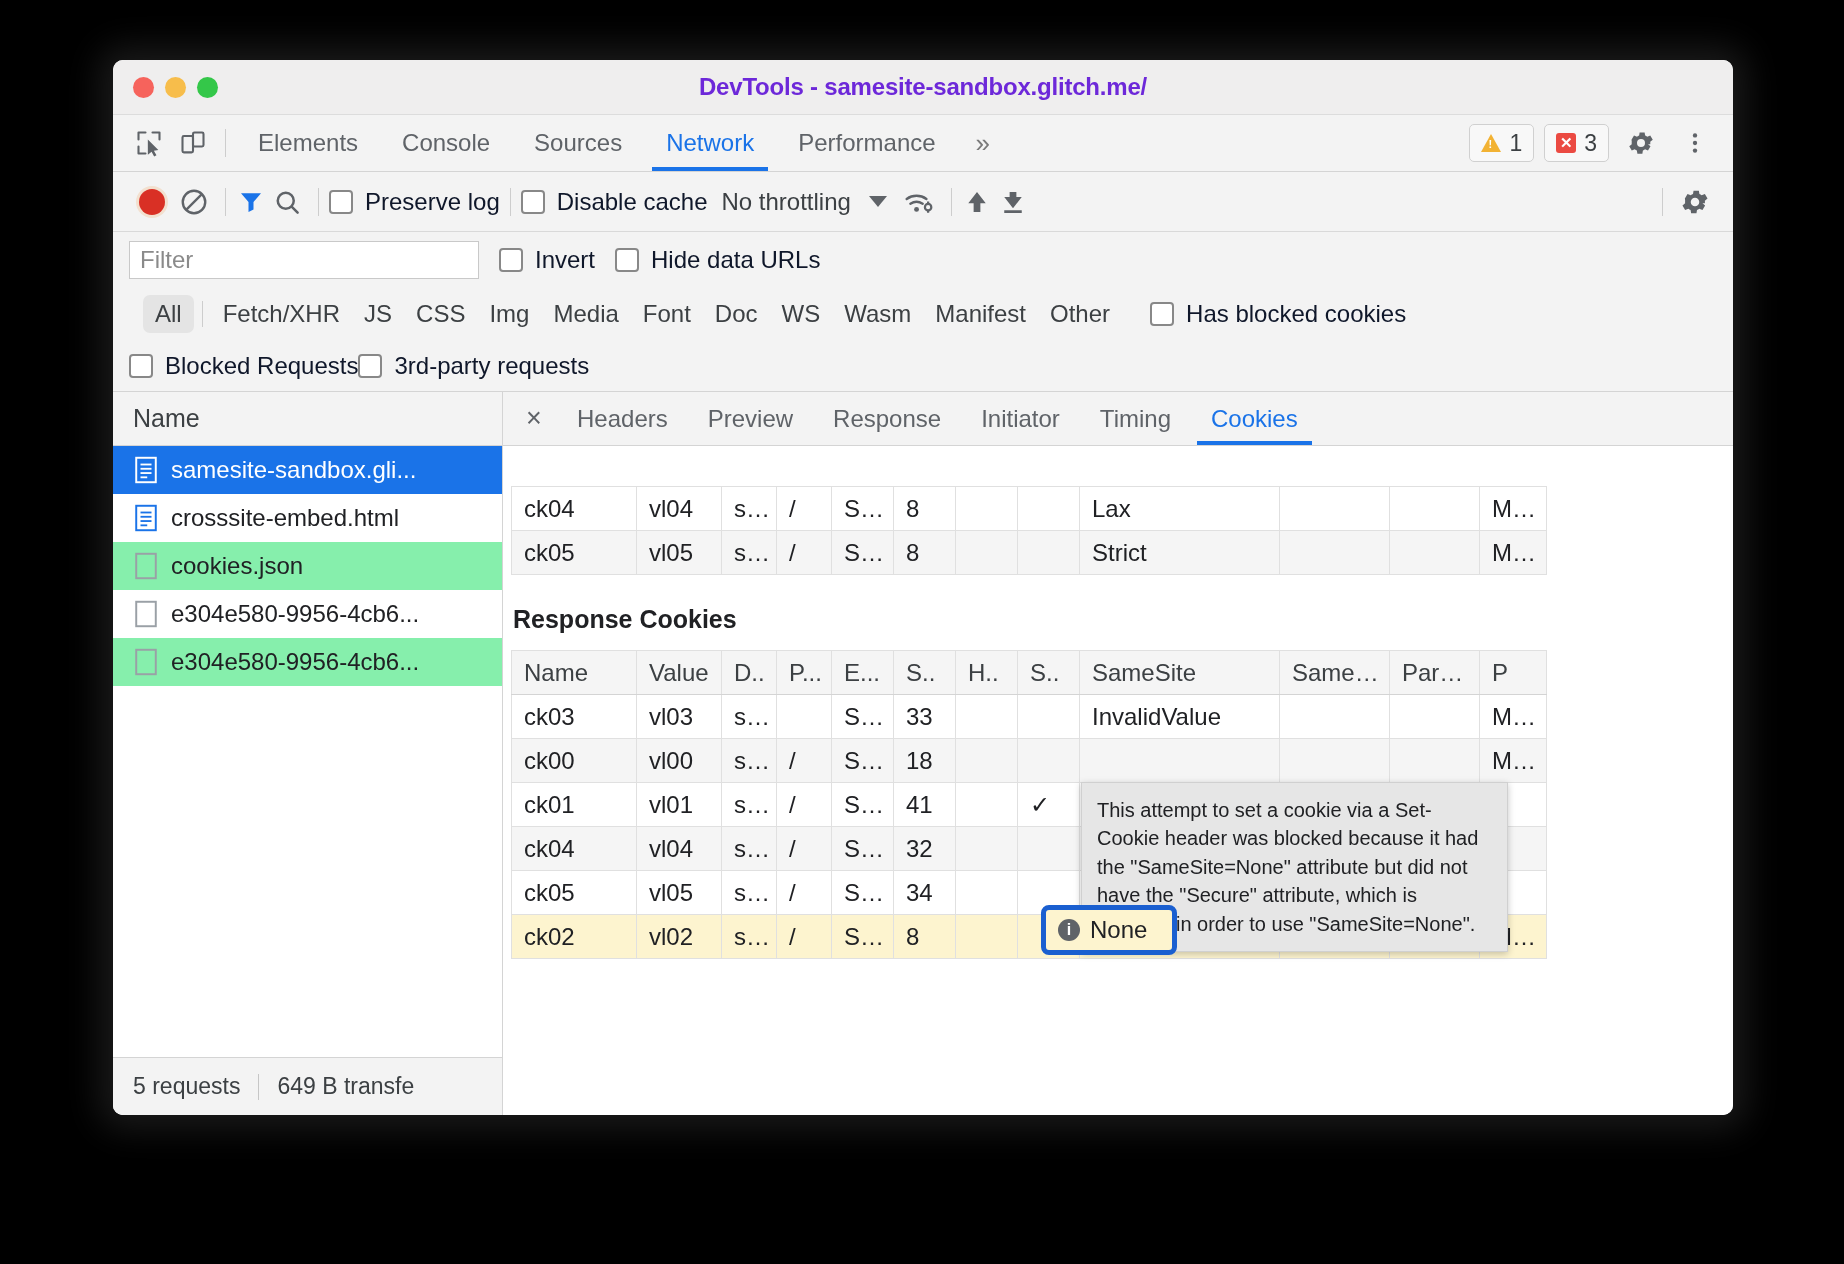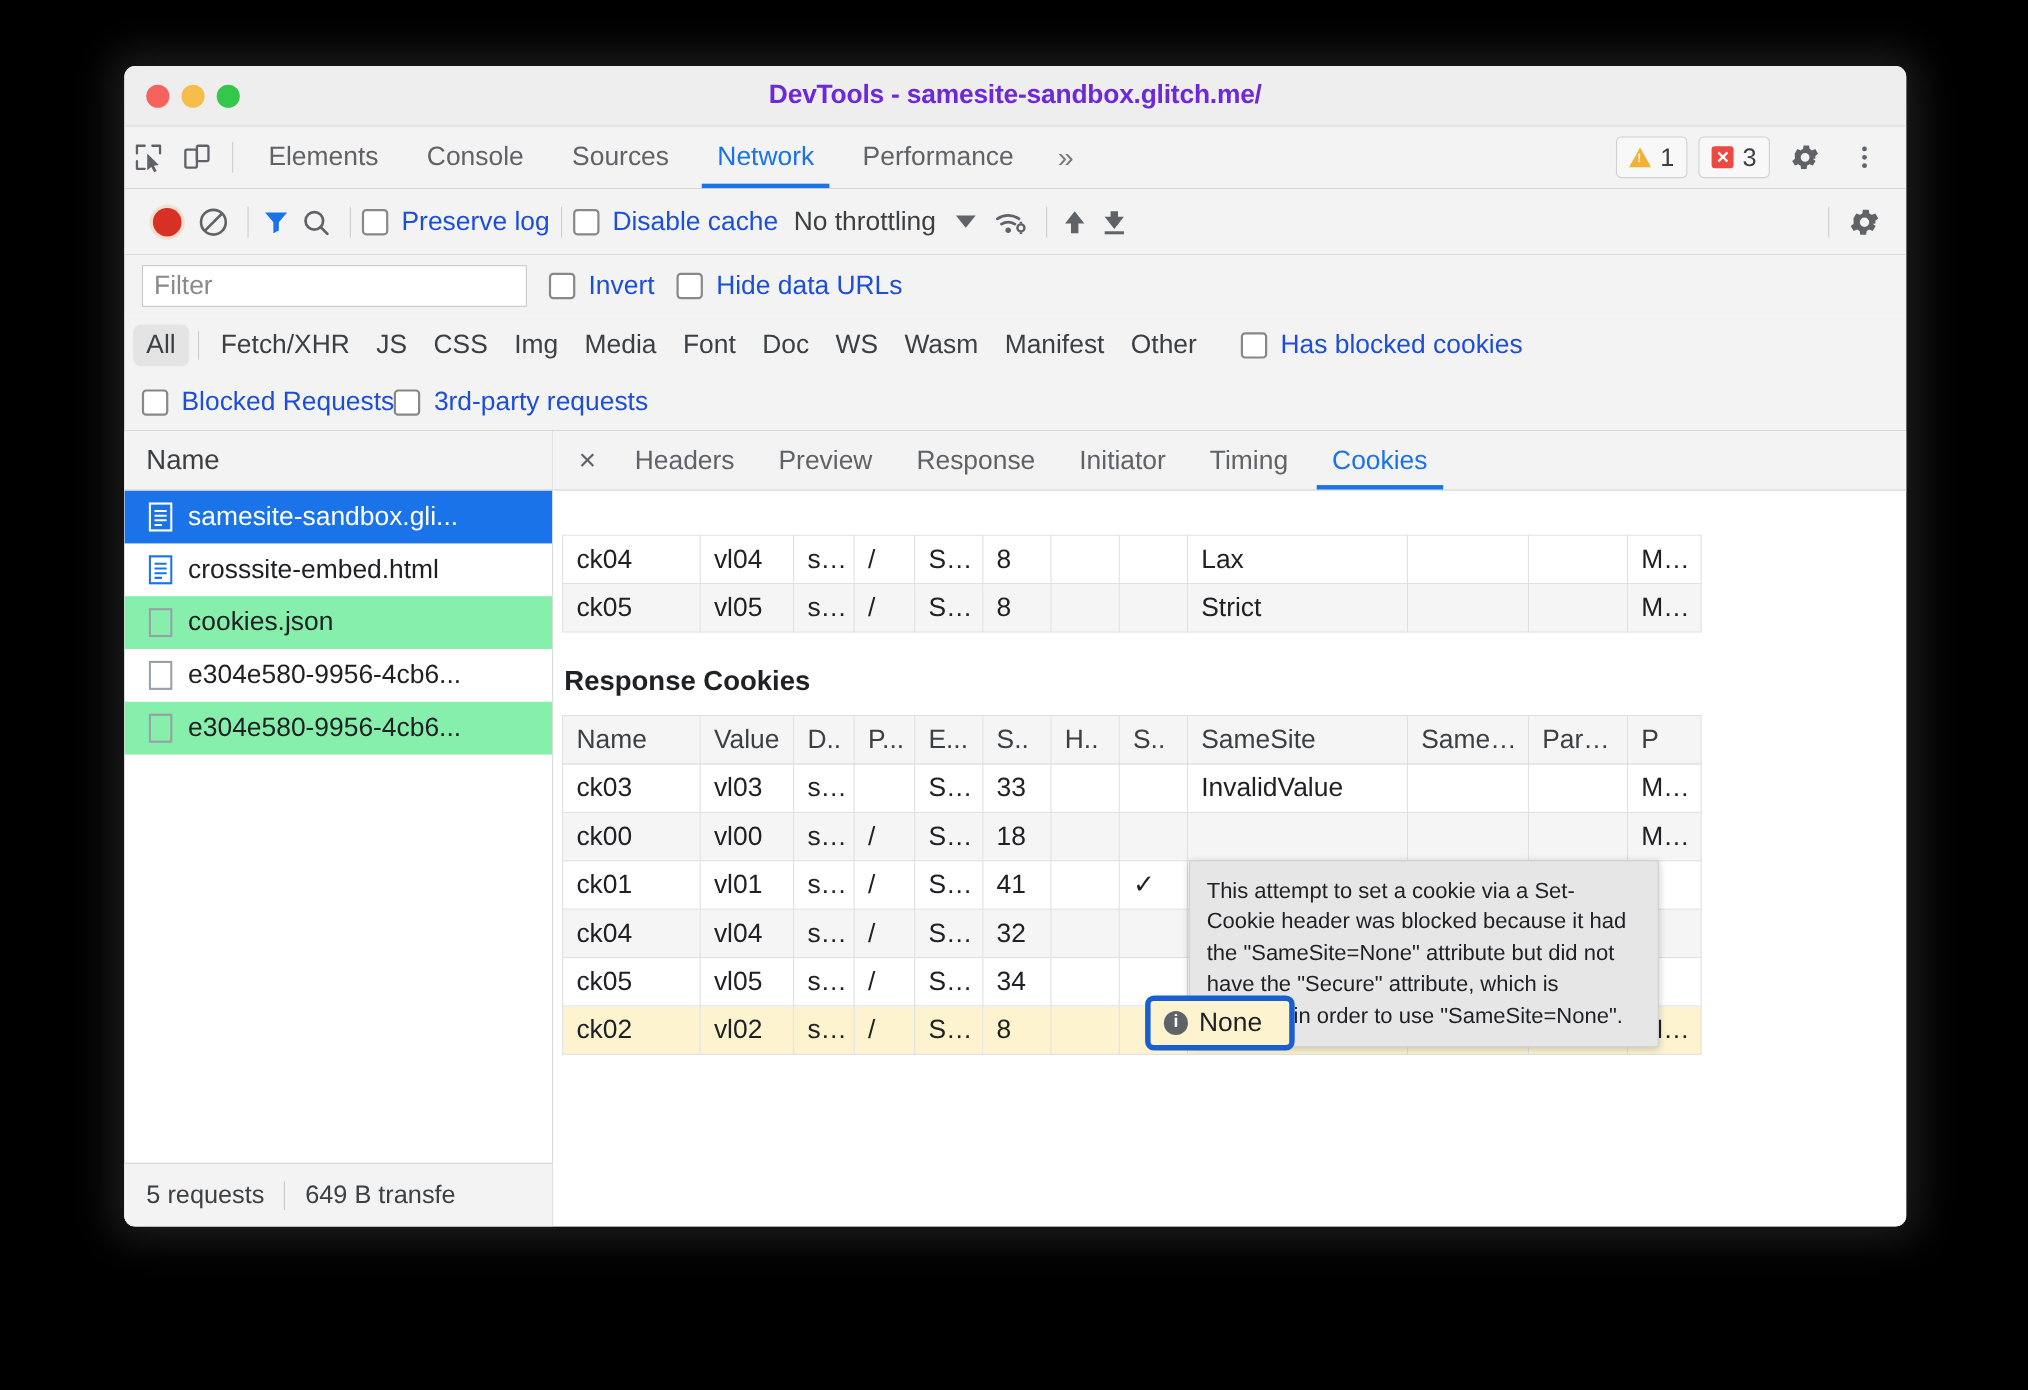--- a/index.html
+++ b/index.html
@@ -48,21 +48,21 @@
     color: #6d28d9;
     letter-spacing: -0.2px;
   }
   
   .tabbar {
     height: 57px;
     background: #f3f3f3;
     border-bottom: 1px solid #d4d4d4;
     display: flex; align-items: center;
     flex: none;
-    padding-left: 0;
+    padding-left: 14px;
   }
   .tb-icon {
     width: 44px; height: 44px;
     display: flex; align-items: center; justify-content: center;
     cursor: pointer;
   }
   .vdiv { width: 1px; height: 28px; background: #cdcdcd; margin: 0 10px; }
   .tabs { display: flex; align-items: center; height: 100%; }
   .tab {
     position: relative;
@@ -131,21 +131,21 @@
     margin: 0 14px 0 10px;
     cursor: pointer;
   }
   .clear-ic { margin-right: 6px; cursor: pointer; }
   .cbx-wrap { display: flex; align-items: center; gap: 12px; cursor: pointer; }
   .cbx {
     width: 24px; height: 24px;
     border: 2px solid #888; border-radius: 4px;
     background: #fff; flex: none;
   }
-  .tl-label { font-size: 24px; color: #1d4ed8; white-space: nowrap; }
+  .tl-label { font-size: 24px; color: #0f172a; white-space: nowrap; }
   .throttle {
     display: flex; align-items: center; gap: 18px;
     font-size: 24px; color: #3c4043; margin-left: 14px; cursor: pointer;
   }
   .caret { width: 0;height: 0;border-left: 9px solid transparent;border-right: 9px solid transparent;border-top: 11px solid #5f6368; }
   
   .filterrow {
     height: 56px;
     background: #f3f3f3;
     display: flex; align-items: center;
@@ -160,21 +160,21 @@
     padding: 0 10px;
     display: flex; align-items: center;
     font-family: "Liberation Sans", sans-serif;
   }
   .filterrow .cbx-wrap { margin-left: 20px; }
   
   .typerow {
     height: 52px;
     background: #f3f3f3;
     display: flex; align-items: center;
-    padding: 0 8px;
+    padding: 0 30px;
     flex: none;
   }
   .type-chip {
     font-size: 24px; color: #3c4043;
     padding: 5px 12px;
     border-radius: 7px;
     cursor: pointer;
     white-space: nowrap;
   }
   .type-chip.selected { background: #e4e4e4; }

